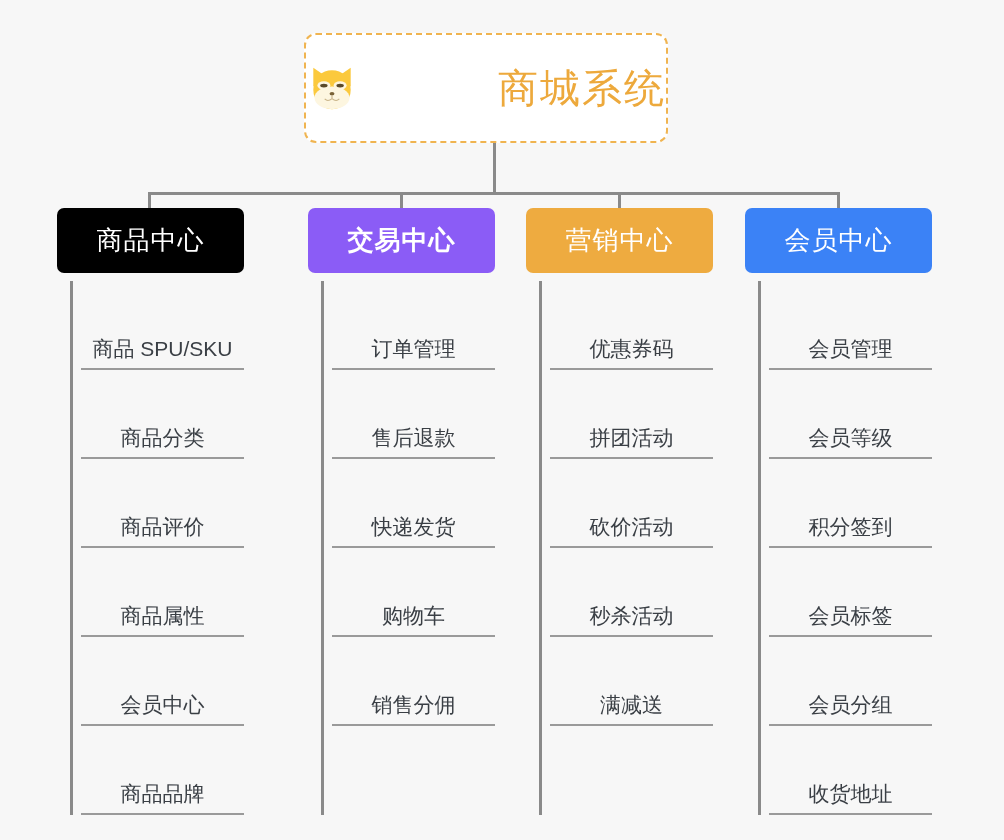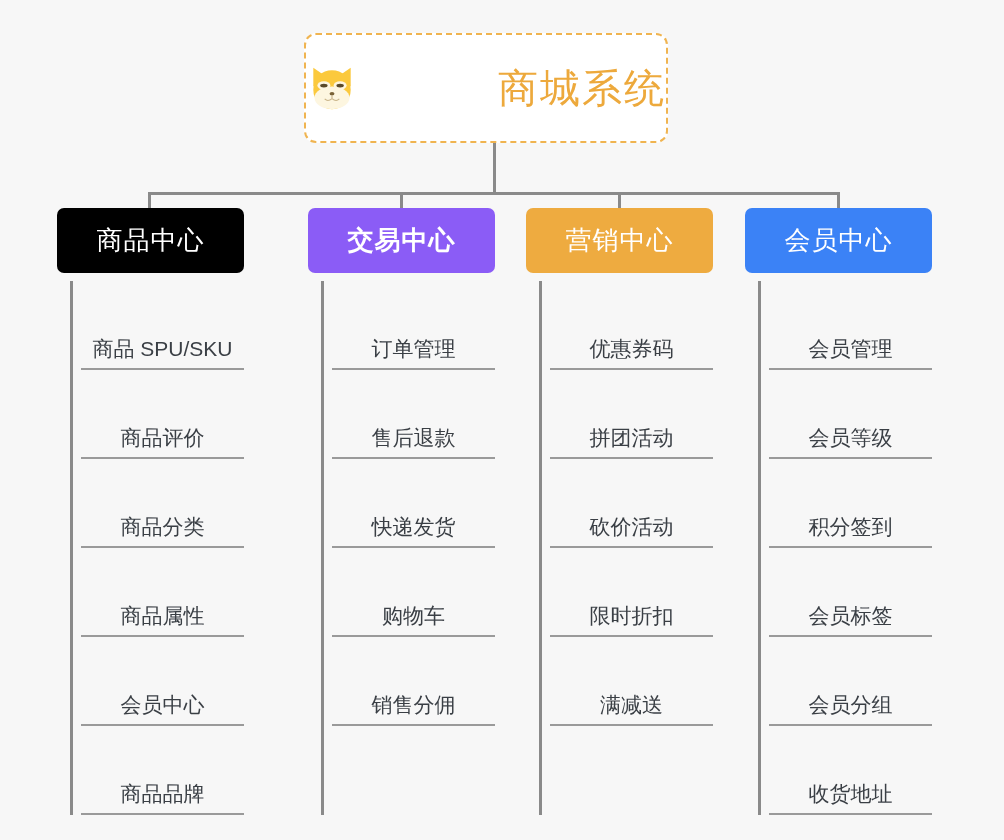--- a/index.html
+++ b/index.html
@@ -184,24 +184,24 @@
   <div class="columns">
 
     <div class="column col-0">
       <div class="col-header" style="background: #000000;">商品中心</div>
       <div class="col-items">
         <div class="col-spine" style="background: rgb(138, 138, 138); height: 534px;"></div>
         <div class="leaf">
             <span class="leaf-label">商品 SPU/SKU</span>
           </div>
         <div class="leaf">
+            <span class="leaf-label">商品分类</span>
+          </div>
+        <div class="leaf">
             <span class="leaf-label">商品评价</span>
-          </div>
-        <div class="leaf">
-            <span class="leaf-label">商品分类</span>
           </div>
         <div class="leaf">
             <span class="leaf-label">商品属性</span>
           </div>
         <div class="leaf">
             <span class="leaf-label">会员中心</span>
           </div>
         <div class="leaf">
             <span class="leaf-label">商品品牌</span>
           </div>
@@ -237,21 +237,21 @@
         <div class="leaf">
             <span class="leaf-label">优惠券码</span>
           </div>
         <div class="leaf">
             <span class="leaf-label">拼团活动</span>
           </div>
         <div class="leaf">
             <span class="leaf-label">砍价活动</span>
           </div>
         <div class="leaf">
-            <span class="leaf-label">限时折扣</span>
+            <span class="leaf-label">秒杀活动</span>
           </div>
         <div class="leaf">
             <span class="leaf-label">满减送</span>
           </div>
       </div>
     </div>
 
     <div class="column col-3">
       <div class="col-header" style="background: #3b82f6;">会员中心</div>
       <div class="col-items">

